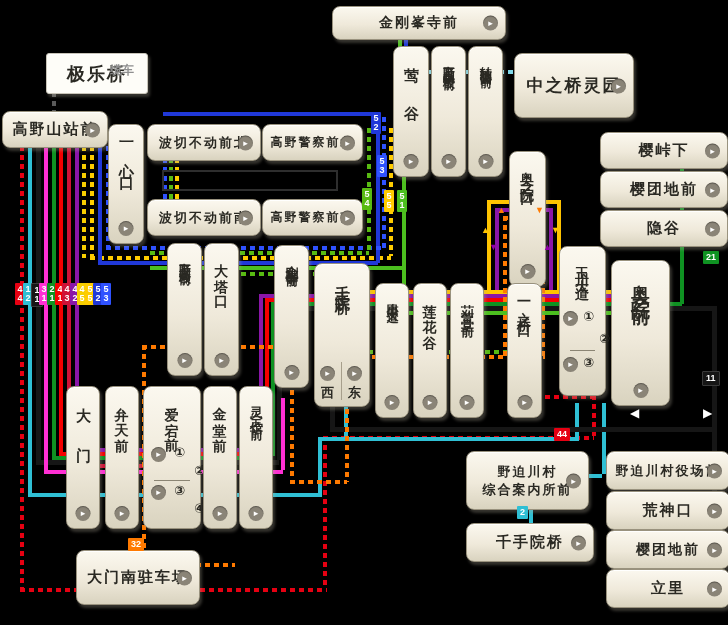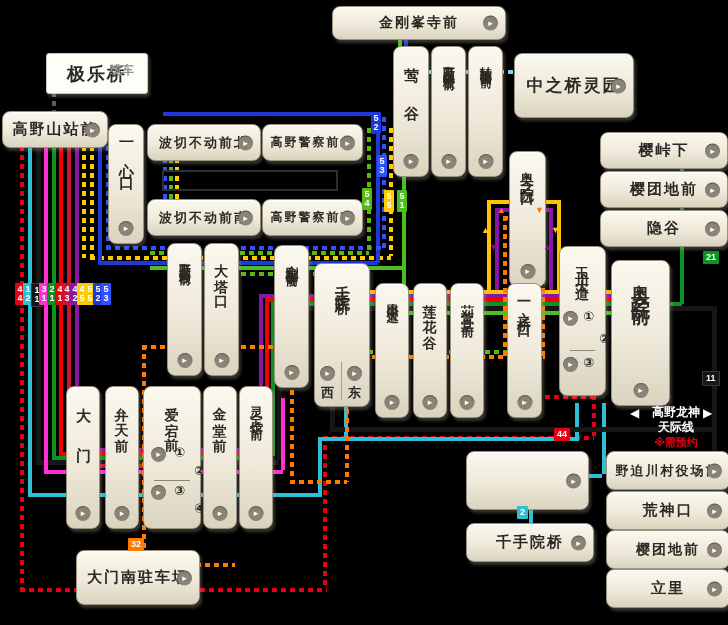--- a/index.html
+++ b/index.html
@@ -260,20 +260,24 @@
       </div>
       <div class="st vbox" style="left: 239px; top: 386px; width: 32px; height: 141px; font-size: 13px;">
         <span class="lbl" style="letter-spacing: 7px;">灵宝馆前</span>
         <span class="ic">▸</span>
       </div>
       <div class="st hbox" style="left: 76px; top: 550px; width: 122px; height: 53px; font-size: 15px;">
         <span class="lbl">大门南驻车场</span>
         <span class="ic">▸</span>
       </div>
       <div class="st hbox" style="left: 466px; top: 451px; width: 121px; height: 57px; font-size: 13px;">
+        <span class="lbl" style="text-align: center; line-height: 1.35;">
+          <div>野迫川村</div>
+          <div>综合案内所前</div>
+        </span>
         <span class="ic">▸</span>
       </div>
       <div class="st hbox" style="left: 466px; top: 523px; width: 126px; height: 37px; font-size: 15px;">
         <span class="lbl">千手院桥</span>
         <span class="ic">▸</span>
       </div>
       <div class="st hbox" style="left: 606px; top: 451px; width: 122px; height: 37px; font-size: 13px;">
         <span class="lbl">野迫川村役场前</span>
         <span class="ic">▸</span>
       </div>
@@ -308,25 +312,20 @@
       <div class="badge v" style="left: 362px; top: 188px; background: rgb(88, 187, 18);">5<br>4</div>
       <div class="badge v" style="left: 384px; top: 190px; background: rgb(255, 204, 0);">5<br>5</div>
       <div class="badge v" style="left: 397px; top: 190px; background: rgb(76, 191, 31);">5<br>1</div>
       <div class="badge h" style="left: 703px; top: 251px; background: rgb(15, 146, 34);">21</div>
       <div class="badge h" style="left: 702px; top: 371px; background: rgb(22, 22, 22); border: 1px solid rgb(58, 58, 58);">11</div>
       <div class="badge h" style="left: 554px; top: 428px; background: rgb(230, 0, 18);">44</div>
       <div class="badge h" style="left: 517px; top: 506px; background: rgb(47, 191, 212);">2</div>
       <div class="badge h" style="left: 128px; top: 538px; background: rgb(255, 122, 0);">32</div>
     </div>
   <div id="cable-label">缆车</div>
-  <div id="skyline">
-    <div>高野龙神</div>
-    <div>天际线</div>
-    <div class="red">※需预约</div>
-  </div>
 <span class="arw" style="left: 481px; top: 226px; color: rgb(255, 196, 0);">▲</span>
     <span class="arw" style="left: 551px; top: 226px; color: rgb(255, 196, 0);">▼</span>
     <span class="arw" style="left: 489px; top: 243px; color: rgb(144, 0, 168);">▼</span>
     <span class="arw" style="left: 543px; top: 243px; color: rgb(144, 0, 168);">▲</span>
     <span class="arw" style="left: 497px; top: 206px; color: rgb(255, 122, 0);">▲</span>
     <span class="arw" style="left: 535px; top: 206px; color: rgb(255, 122, 0);">▼</span>
     <span class="arw" style="left: 630px; top: 409px; color: rgb(255, 255, 255); font-size: 12px;">◀</span>
     <span class="arw" style="left: 703px; top: 409px; color: rgb(255, 255, 255); font-size: 12px;">▶</span>
   </div>
 

